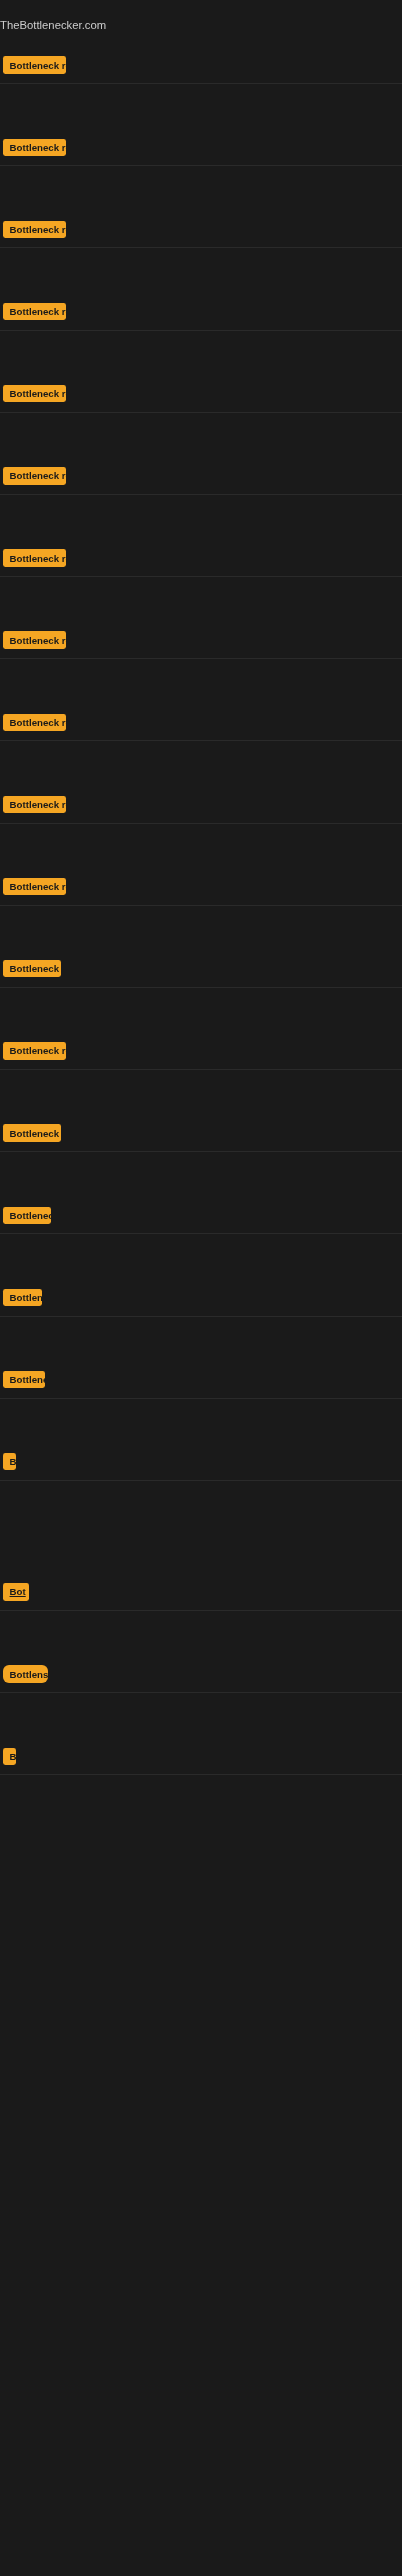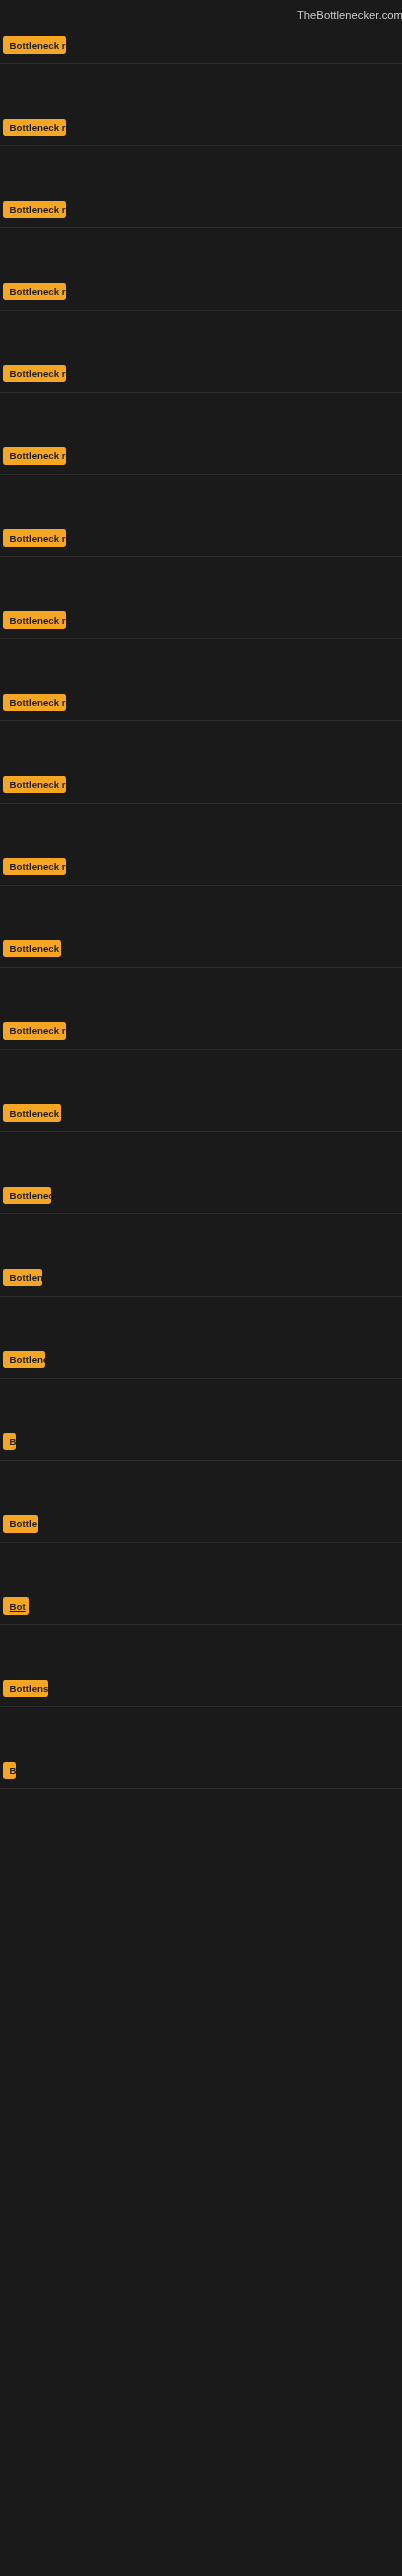--- a/index.html
+++ b/index.html
@@ -10,24 +10,24 @@
 
     body {
       width: 403px;
       min-height: 2576px;
       background-color: #1a1a1a;
       font-family: Arial, sans-serif;
       position: relative;
     }
 
     .site-title {
-      text-align: right;
+      text-align: left;
       color: #cccccc;
       font-size: 11.3px;
-      padding: 9px 0;
+      padding: 19px 0;
       background-color: #1a1a1a;
     }
 
     .bottleneck-badge {
       display: inline-block;
       background-color: #f5a623;
       color: #1a1a1a;
       font-size: 9.7px;
       font-weight: bold;
       padding: 3.2px 6.4px;
@@ -55,21 +55,21 @@
     .row-11 .bottleneck-badge { max-width: 63px; }
     .row-12 .bottleneck-badge { max-width: 58px; }
     .row-13 .bottleneck-badge { max-width: 63px; }
     .row-14 .bottleneck-badge { max-width: 58px; }
     .row-15 .bottleneck-badge { max-width: 48px; }
     .row-16 .bottleneck-badge { max-width: 39px; }
     .row-17 .bottleneck-badge { max-width: 42px; }
     .row-18 .bottleneck-badge { max-width: 9.7px; }
     .row-19 .bottleneck-badge { max-width: 35px; }
     .row-20 .bottleneck-badge { max-width: 26px; text-decoration: underline; }
-    .row-21 .bottleneck-badge { max-width: 45px; }
+    .row-21 .bottleneck-badge { max-width: 45px; border-radius: 6px; }
     .row-22 .bottleneck-badge { max-width: 9.7px; }
     .row-23 .bottleneck-badge { max-width: 31px; }
 
     .spacer {
       height: 48px;
     }
 
     .large-spacer {
       height: 644px;
       background-color: #1a1a1a;
@@ -185,23 +185,20 @@
   </div>
 
   <div class="spacer"></div>
 
   <div class="result-row row-18">
     <span class="bottleneck-badge">B</span>
   </div>
 
   <div class="spacer"></div>
 
-  <div class="result-row row-19">
-    <span class="bottleneck-badge">Bottle</span>
-  </div>
 
   <div class="spacer"></div>
 
   <div class="result-row row-20">
     <span class="bottleneck-badge">Bot</span>
   </div>
 
   <div class="spacer"></div>
 
   <div class="result-row row-21">

